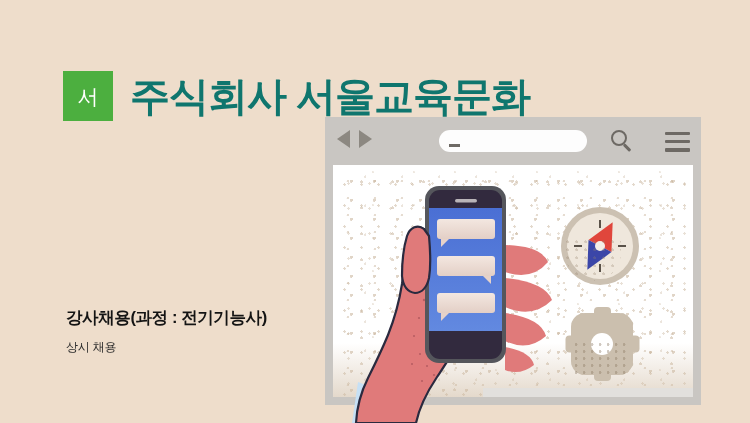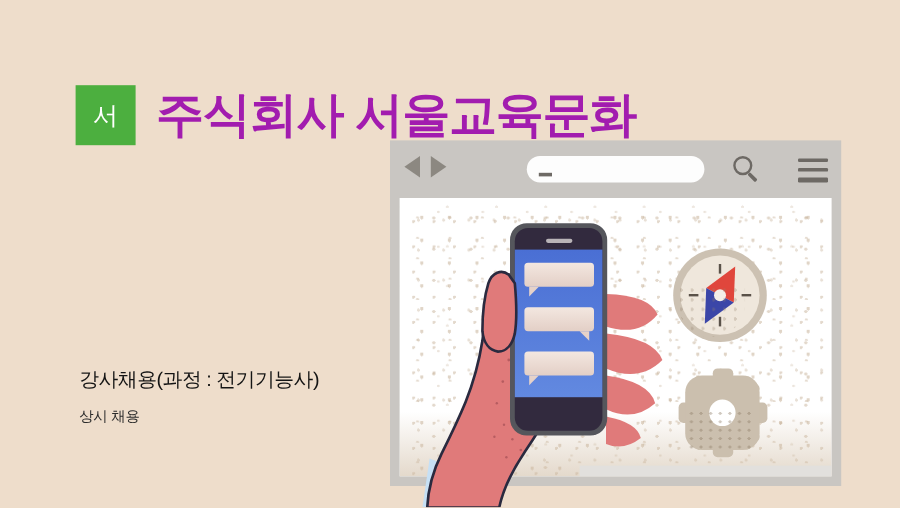--- a/index.html
+++ b/index.html
@@ -13,27 +13,27 @@
 
   
   .brand{position:absolute;left:63px;top:71px;display:flex;align-items:center;}
   .brand-mark{
     width:50px;height:50px;background:#4caf3f;
     display:flex;align-items:center;justify-content:center;
     color:#ffffff;font-size:21px;font-weight:400;line-height:1;
     letter-spacing:0;flex:0 0 auto;
   }
   .brand-title{
-    margin-left:17px;color:#a21caf;font-size:40px;font-weight:bold;
+    margin-left:17px;color:#0f766e;font-size:40px;font-weight:bold;
     line-height:1;white-space:nowrap;letter-spacing:-1px;
   }
 
   
   .job{position:absolute;left:66px;top:308px;}
-  .job-title{font-size:16.5px;font-weight:normal;color:#141414;line-height:1.2;white-space:nowrap;letter-spacing:-0.4px;}
+  .job-title{font-size:16.5px;font-weight:bold;color:#141414;line-height:1.2;white-space:nowrap;letter-spacing:-0.4px;}
   .job-sub{margin-top:11px;font-size:12px;font-weight:normal;color:#2b2b2b;letter-spacing:-0.2px;}
 
   
   .browser{
     position:absolute;left:325px;top:117px;width:376px;height:288px;
     background:#c9c6c2;
   }
   .browser-bar{position:absolute;left:0;top:0;width:376px;height:48px;}
   .nav-arrows{position:absolute;left:12px;top:13px;display:flex;gap:9px;align-items:center;}
   .arrow{width:0;height:0;}

